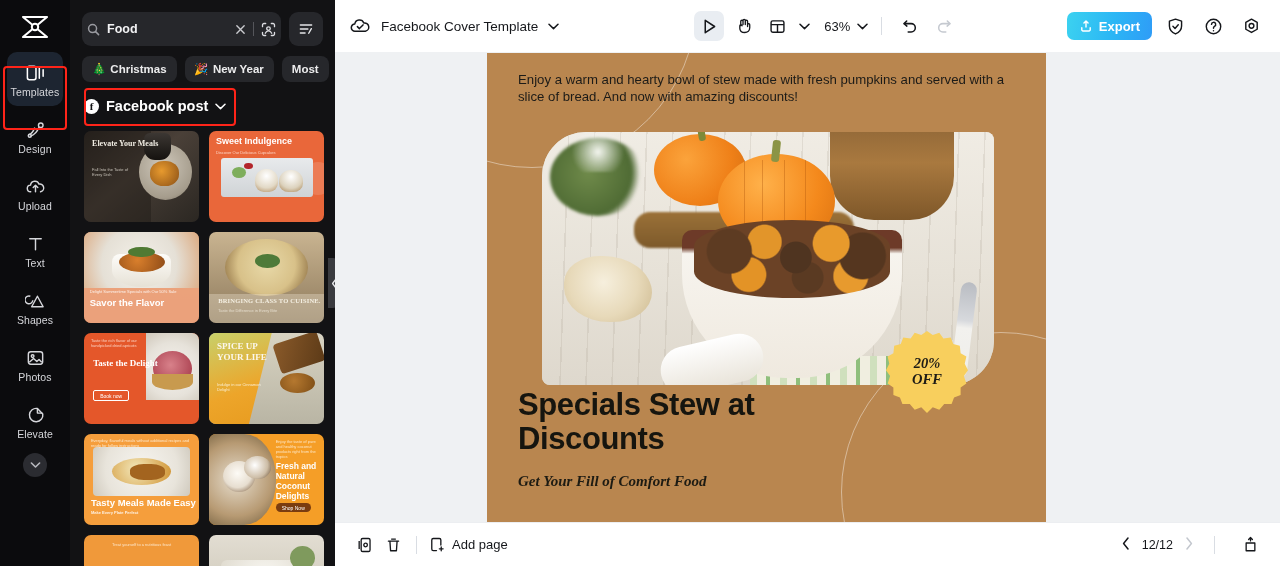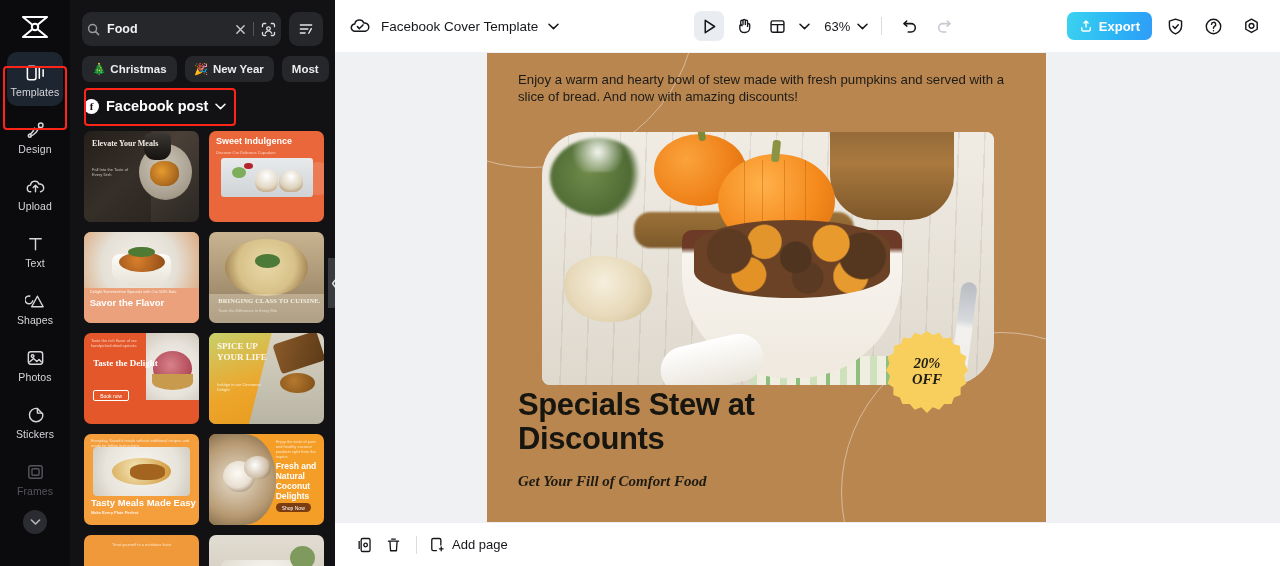--- a/index.html
+++ b/index.html
@@ -300,32 +300,23 @@
         <span class="rl">Photos</span>
       </div>
 
       <div class="rail-item">
         <span class="rail-icon">
           <svg width="21" height="20" viewBox="0 0 22 20" fill="none" stroke="#d6d7db" stroke-width="1.5" stroke-linejoin="round">
             <path d="M13 3.2A7 7 0 1 0 18.6 9L13 3.2Z"></path>
             <path d="M13 3.2V8h5.3"></path>
           </svg>
         </span>
-        <span class="rl">Stickers</span>
-      </div>
-
-      <div class="rail-item dim">
-        <span class="rail-icon">
-          <svg width="21" height="20" viewBox="0 0 22 20" fill="none" stroke="#55565c" stroke-width="1.5">
-            <rect x="4" y="3.5" width="14" height="13" rx="2"></rect>
-            <rect x="7.3" y="6.6" width="7.4" height="6.8" rx="1.2"></rect>
-          </svg>
-        </span>
-        <span class="rl">Frames</span>
-      </div>
+        <span class="rl">Elevate</span>
+      </div>
+
 
       <div class="more-btn">
         <svg width="11" height="8" viewBox="0 0 11 8" fill="none" stroke="#b8b9bf" stroke-width="1.6" stroke-linecap="round" stroke-linejoin="round">
           <path d="M1.4 2 5.5 6 9.6 2"></path>
         </svg>
       </div>
     </div>
   </div>
   <div class="annot-templates"></div>
 
@@ -630,15 +621,35 @@
       </svg>
     </div>
     <span class="vsep"></span>
     <div class="addpage">
       <svg width="17" height="18" viewBox="0 0 18 19" fill="none" stroke="#15171b" stroke-width="1.4" stroke-linecap="round" stroke-linejoin="round">
         <path d="M13.6 9.6V4.2a1.6 1.6 0 0 0-1.6-1.6H5.6A1.6 1.6 0 0 0 4 4.2v9.6a1.6 1.6 0 0 0 1.6 1.6h3.4"></path>
         <path d="M12 13.6h4M14 11.6v4"></path>
       </svg>
       <span>Add page</span>
     </div>
+    <div class="pager">
+      <span class="nav">
+        <svg width="8" height="13" viewBox="0 0 8 13" fill="none" stroke="#15171b" stroke-width="1.5" stroke-linecap="round" stroke-linejoin="round">
+          <path d="M6 1 1.6 6.5 6 12"></path>
+        </svg>
+      </span>
+      <span>12/12</span>
+      <span class="nav dis">
+        <svg width="8" height="13" viewBox="0 0 8 13" fill="none" stroke="#c3c7ce" stroke-width="1.5" stroke-linecap="round" stroke-linejoin="round">
+          <path d="M2 1 6.4 6.5 2 12"></path>
+        </svg>
+      </span>
+      <span class="vsep"></span>
+      <span class="bbtn">
+        <svg width="17" height="18" viewBox="0 0 18 19" fill="none" stroke="#15171b" stroke-width="1.4" stroke-linecap="round" stroke-linejoin="round">
+          <path d="M4.4 7.4h9.2v8.2H4.4z"></path>
+            <path d="M9 5.2V1.8M7 3.6 9 1.6l2 2"></path>
+        </svg>
+      </span>
+    </div>
   </div>
 
 </div>
 
 </body></html>

